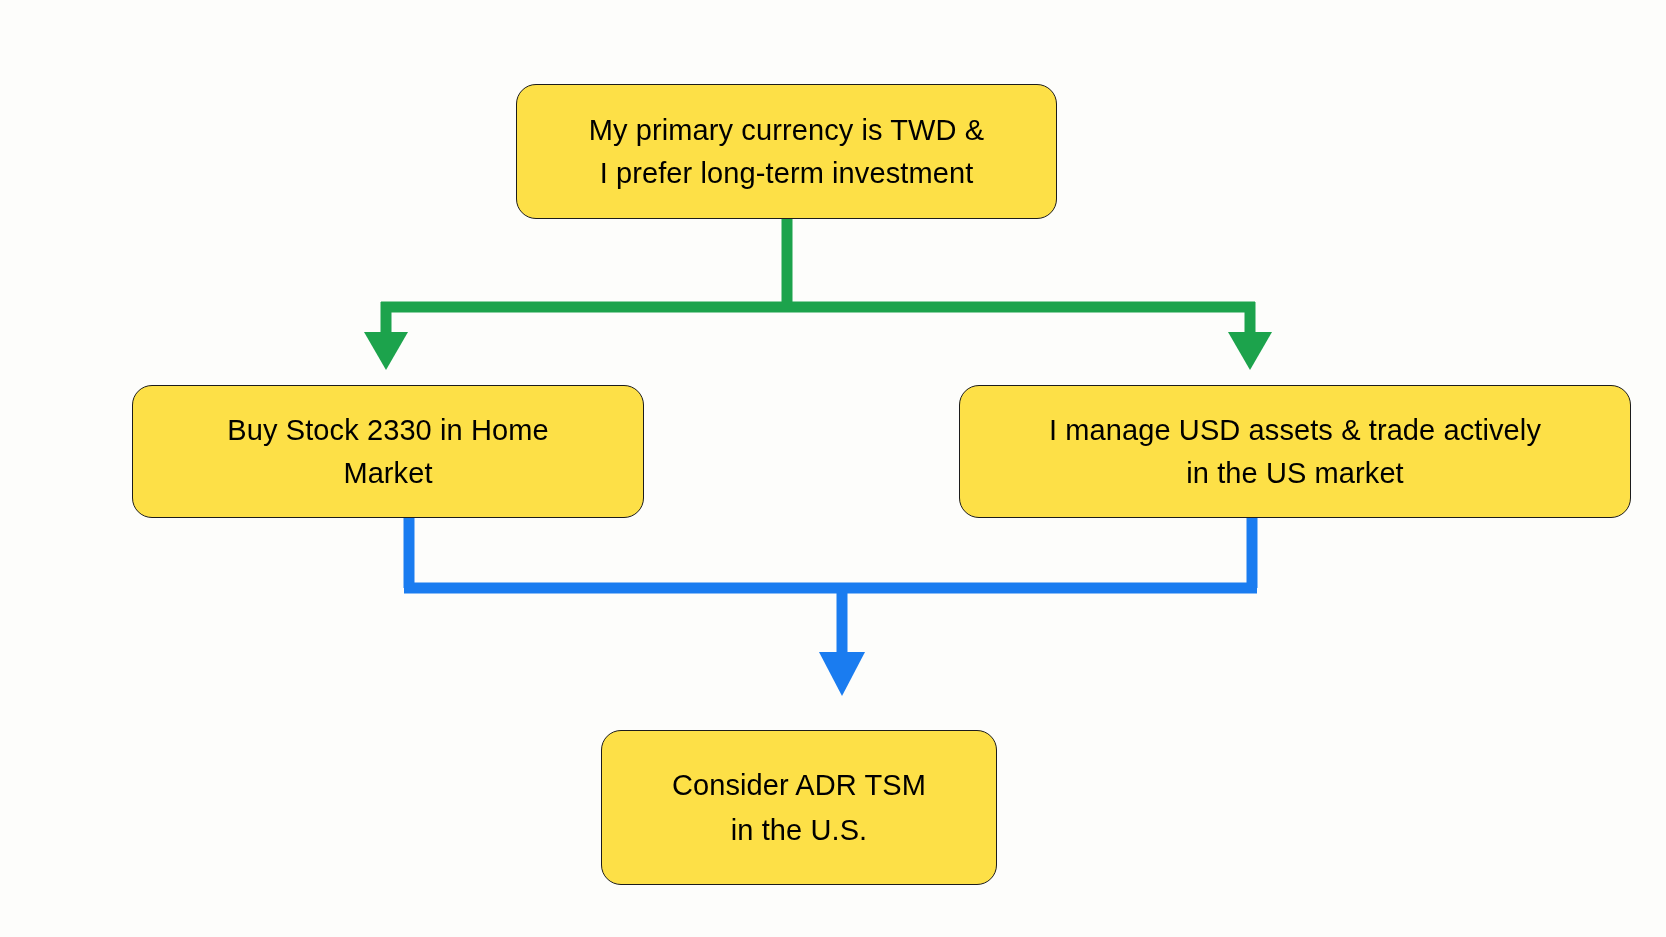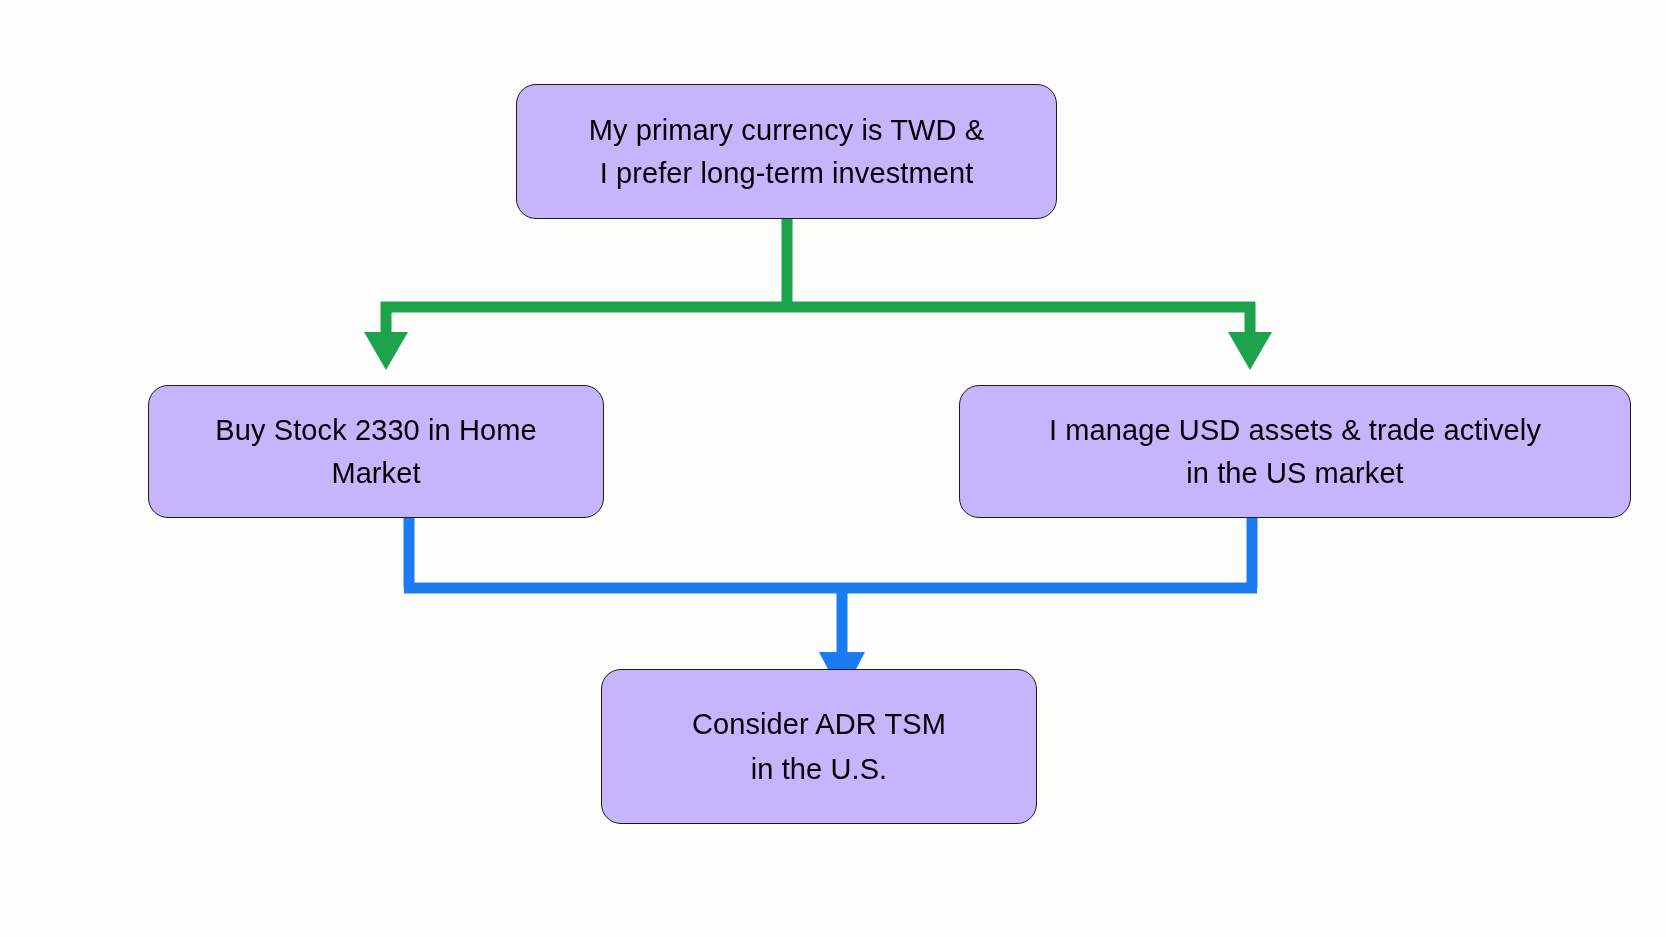--- a/index.html
+++ b/index.html
@@ -22,21 +22,21 @@
   .edge-layer {
     position: absolute;
     left: 0;
     top: 0;
     width: 1666px;
     height: 937px;
   }
   .node {
     position: absolute;
     box-sizing: border-box;
-    background: #c4b5fd;
+    background: #fde047;
     border: 1.6px solid #1c1c1c;
     border-radius: 20px;
     display: flex;
     align-items: center;
     justify-content: center;
     text-align: center;
     color: #000000;
     z-index: 3;
   }
   .node .label {
@@ -48,36 +48,36 @@
     white-space: pre-line;
     color: #000000;
   }
   #node-root {
     left: 516px;
     top: 84px;
     width: 541px;
     height: 135px;
   }
   #node-home {
-    left: 148px;
+    left: 132px;
     top: 385px;
-    width: 456px;
+    width: 512px;
     height: 133px;
   }
   #node-us {
     left: 915px;
     top: 385px;
     width: 672px;
     height: 133px;
     margin-left: 44px;
   }
   #node-adr {
     left: 601px;
-    top: 669px;
-    width: 436px;
+    top: 730px;
+    width: 396px;
     height: 155px;
   }
   #node-adr .label {
     line-height: 1.55;
   }
 </style>
 </head>
 <body>
 
 <div id="canvas">

